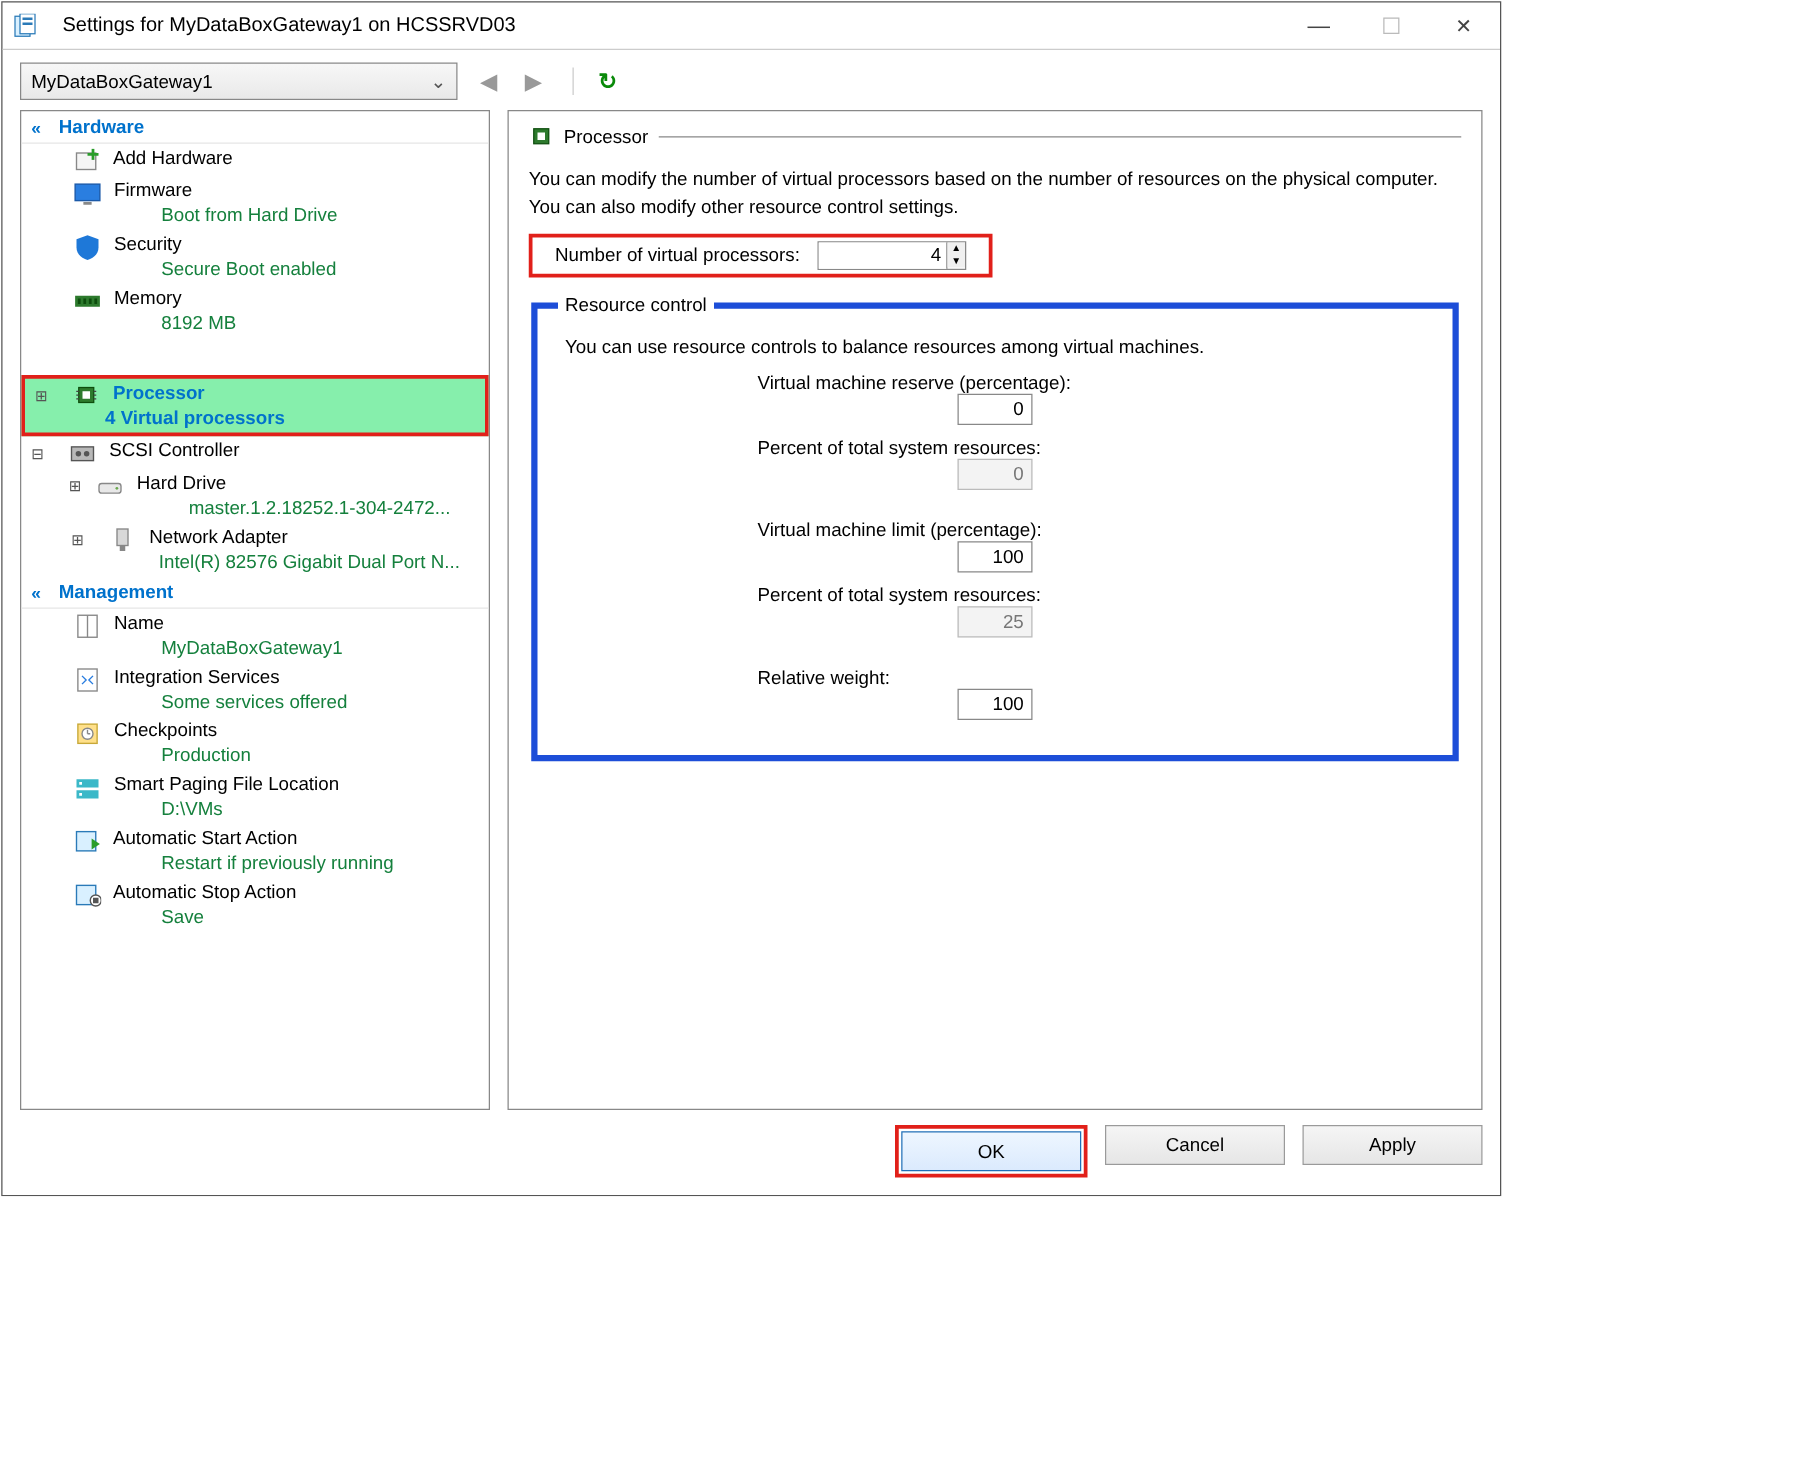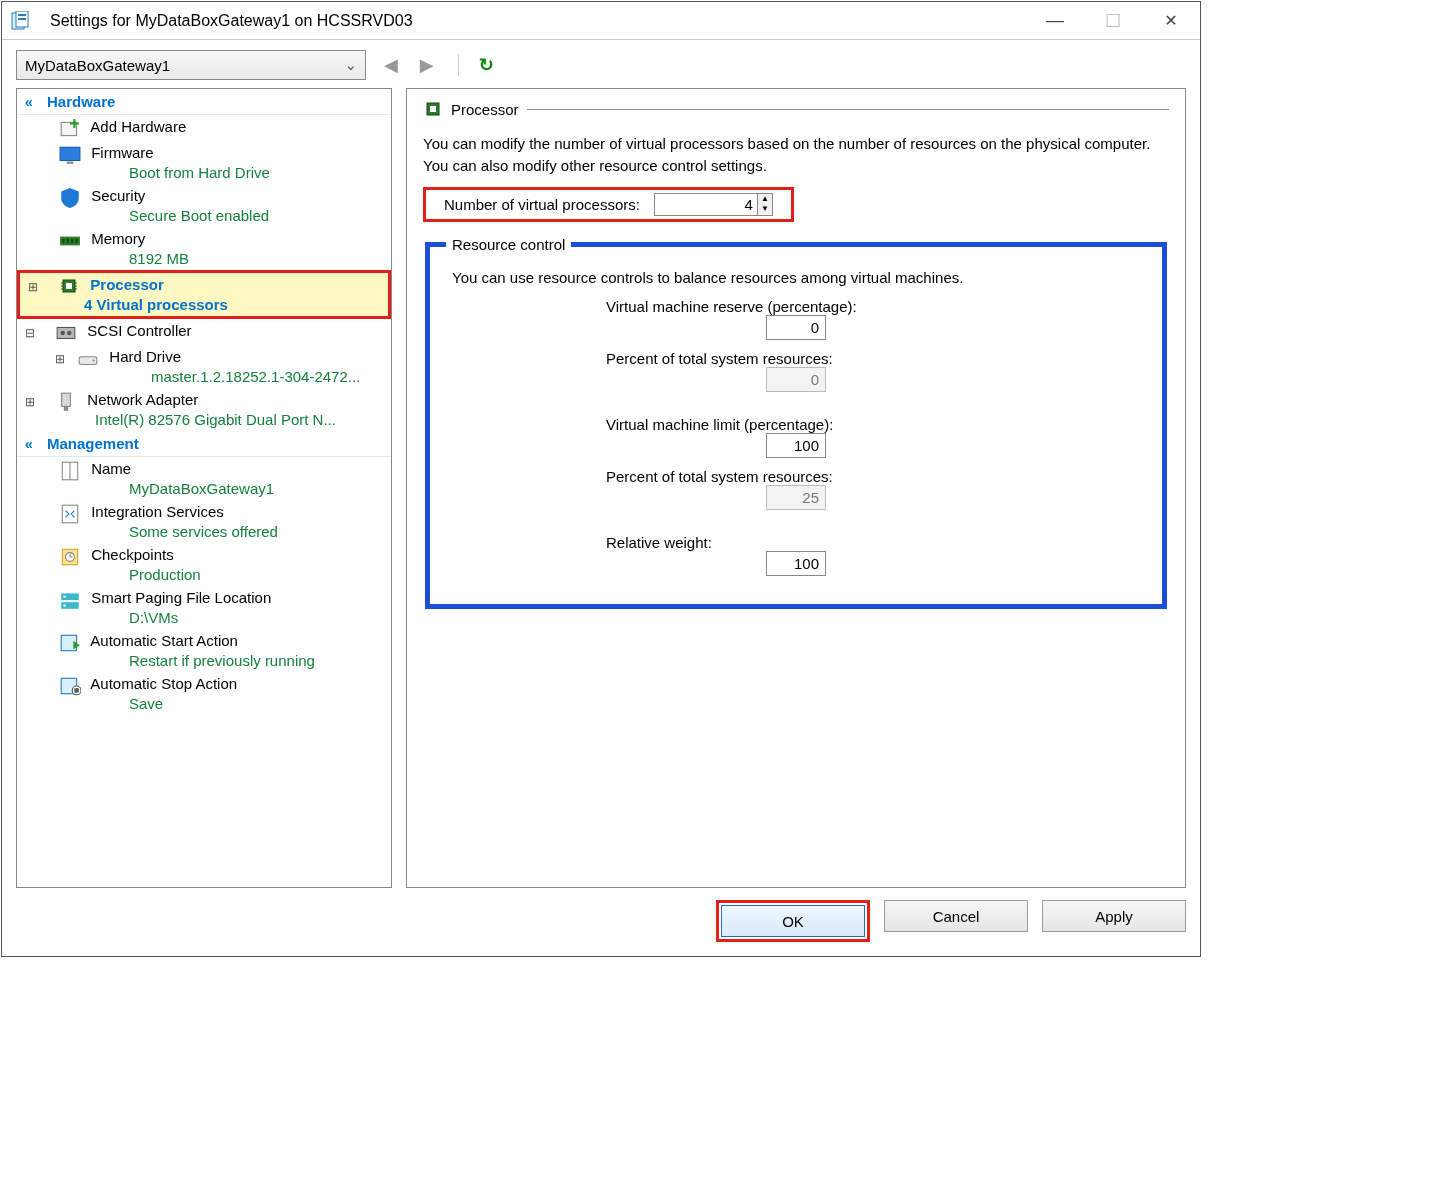--- a/index.html
+++ b/index.html
@@ -21,21 +21,21 @@
   .tree { width: 376px; border:1px solid #888; background:#fff; height: 800px; overflow:hidden; position:relative; }
   .section-hdr { color:#0072cc; font-weight:600; padding:4px 6px 4px 30px; position:relative; border-bottom:1px solid #e6e6e6; }
   .section-hdr .dbl-chev { position:absolute; left:8px; top:5px; color:#0072cc; font-size:14px; font-weight:bold; letter-spacing:-3px;}
   .tree-row { padding:3px 6px 3px 8px; position:relative; }
   .tree-row .expand { width:12px; display:inline-block; color:#555; font-size:12px; vertical-align:top; margin-top:4px;}
   .tree-row .ico { width:22px; height:20px; display:inline-block; vertical-align:top; margin-right:6px; }
   .tree-in1 { padding-left: 42px; }
   .tree-label { display:inline; }
   .tree-sub { color:#15803d; display:block; padding-left: 70px; font-size:15px; }
   .tree-sub.deep { padding-left: 96px; }
-  .tree-row.selected { background:#fef9c3; }
+  .tree-row.selected { background:#86efac;margin-top:30px; }
   .tree-row.selected .tree-label, .tree-row.selected .tree-sub { color:#0072cc; font-weight:600; }
   .red-box { border:3px solid #e1201a; }
   .panel { flex:1; border:1px solid #888; padding: 10px 16px 16px 16px; height:800px; }
   .panel-hdr { display:flex; align-items:center; gap:8px; margin-bottom:14px; }
   .panel-hdr .line { flex:1; height:1px; background:#888; }
   .desc { line-height:1.45; margin-bottom:10px; }
   .spinner-wrap { display:inline-flex; align-items:stretch; border:1px solid #888; margin-left:14px; }
   .spinner-wrap input { width:102px; border:none; text-align:right; padding:2px 4px; font-size:15px; }
   .spinner-btns { display:flex; flex-direction:column; border-left:1px solid #888; }
   .spinner-btns span { font-size:8px; padding:0 3px; line-height:10px; cursor:pointer; background:#f0f0f0;}
@@ -162,21 +162,21 @@
       <div class="tree-row" style="padding-left:38px;">
         <span class="expand">⊞</span>
         <span class="ico" style="margin-left:6px;"><svg viewBox="0 0 20 20">
               <rect x="2" y="8" width="16" height="7" rx="2" fill="#e8e8e8" stroke="#888"></rect>
               <circle cx="15" cy="11.5" r="1" fill="#6aa84f"></circle>
             </svg></span>
         <span class="tree-label">Hard Drive</span>
         <span class="tree-sub deep">master.1.2.18252.1-304-2472...</span>
       </div>
 
-      <div class="tree-row" style="padding-left:8px;">
+      <div class="tree-row" style="padding-left:8px;margin-left:32px;">
         <span class="expand">⊞</span>
         <span class="ico" style="margin-left:14px;"><svg viewBox="0 0 20 20">
               <rect x="6" y="2" width="8" height="12" fill="#d8d8d8" stroke="#888"></rect>
               <rect x="8" y="14" width="4" height="4" fill="#888"></rect>
             </svg></span>
         <span class="tree-label">Network Adapter</span>
         <span class="tree-sub">Intel(R) 82576 Gigabit Dual Port N...</span>
       </div>
 
       <div class="section-hdr">

